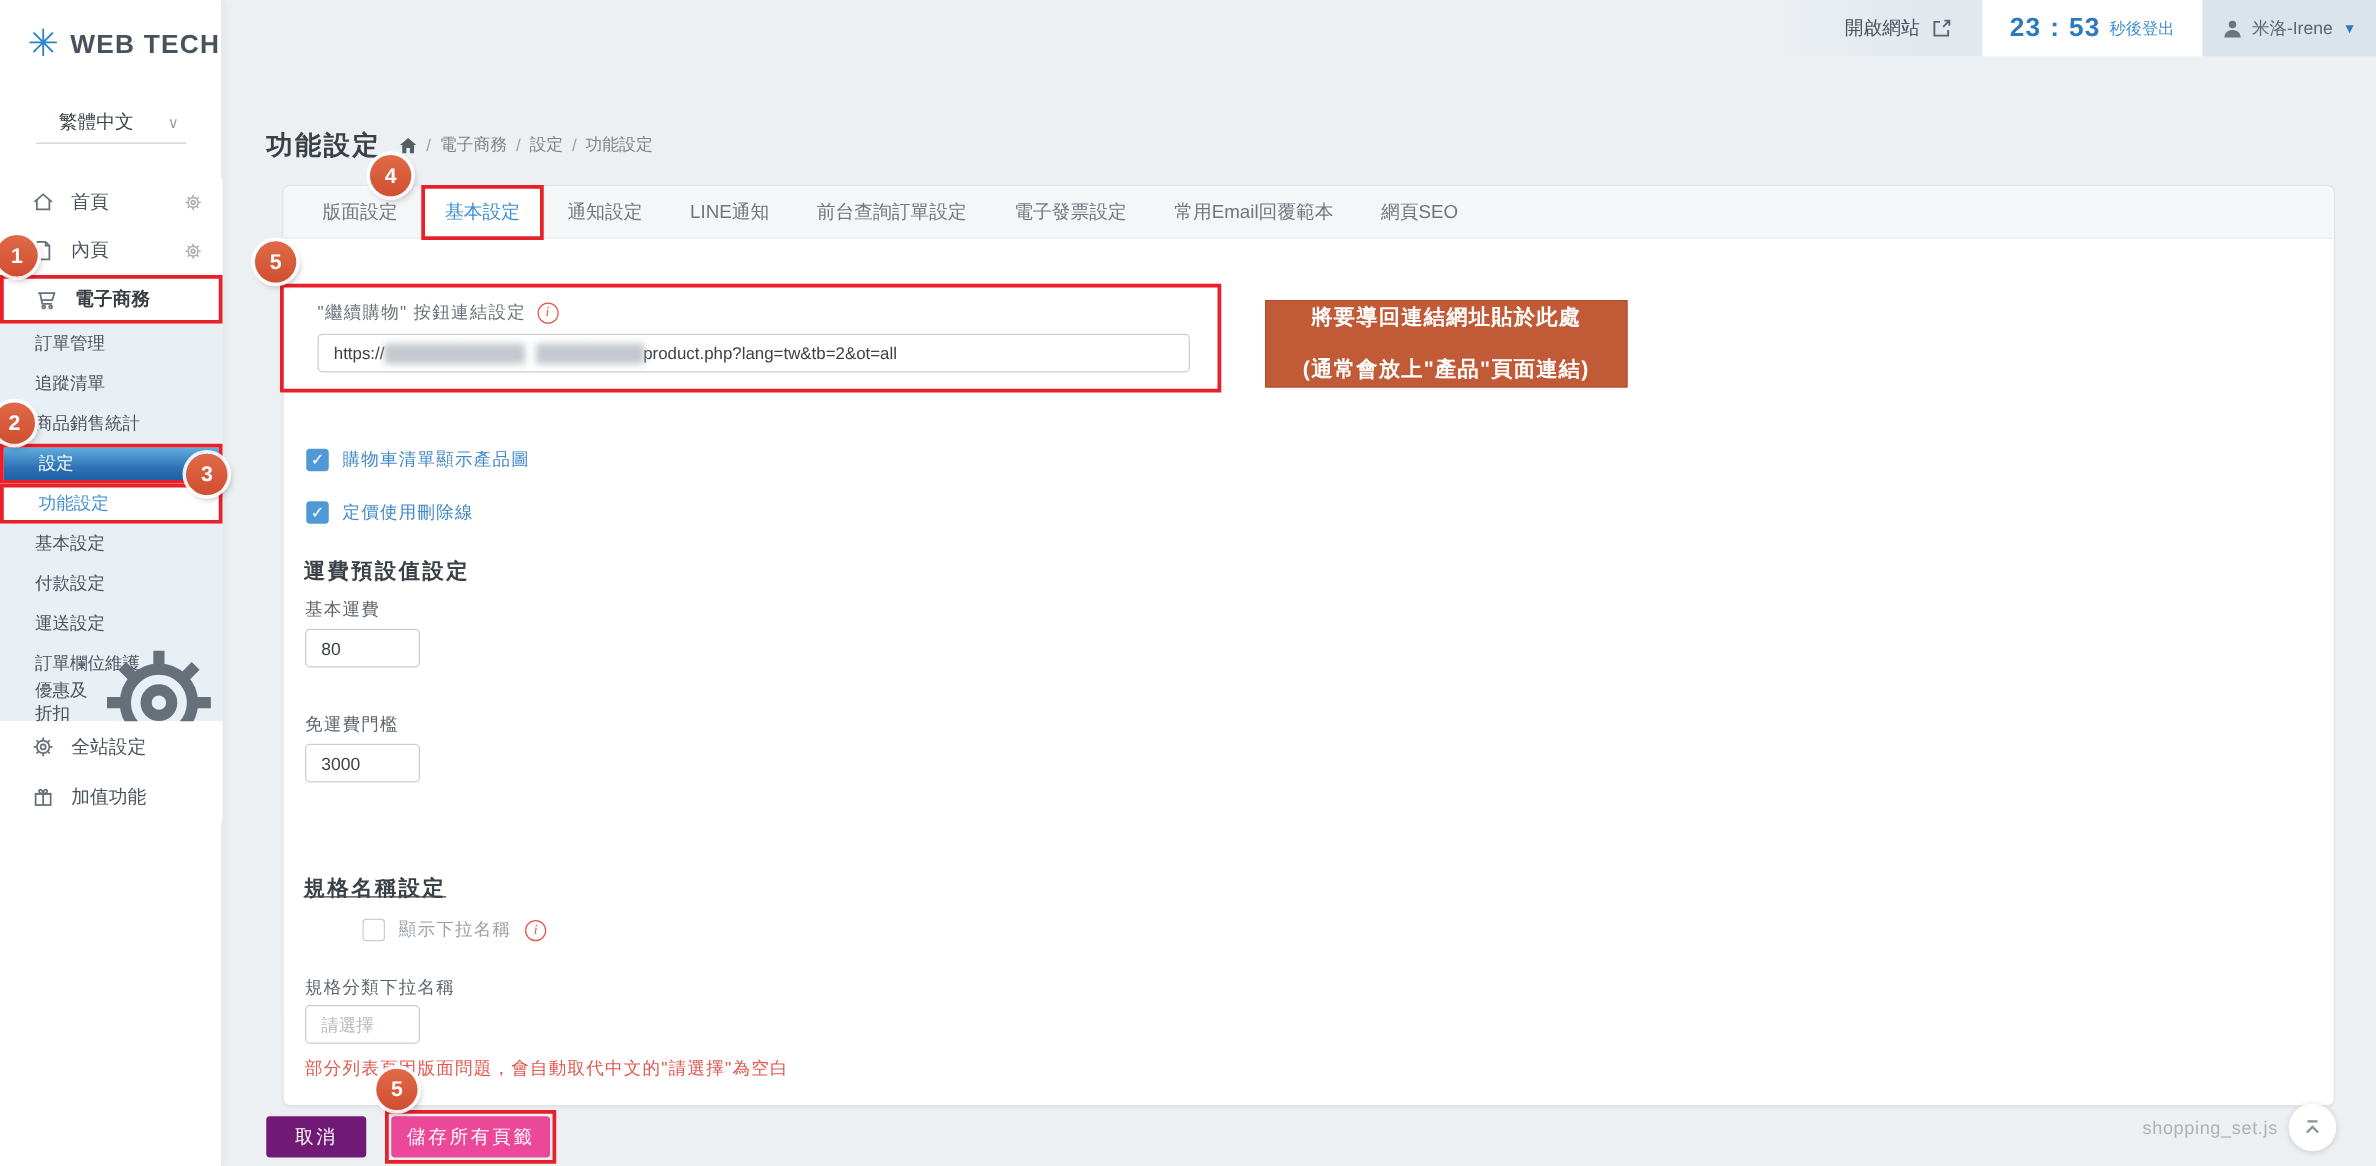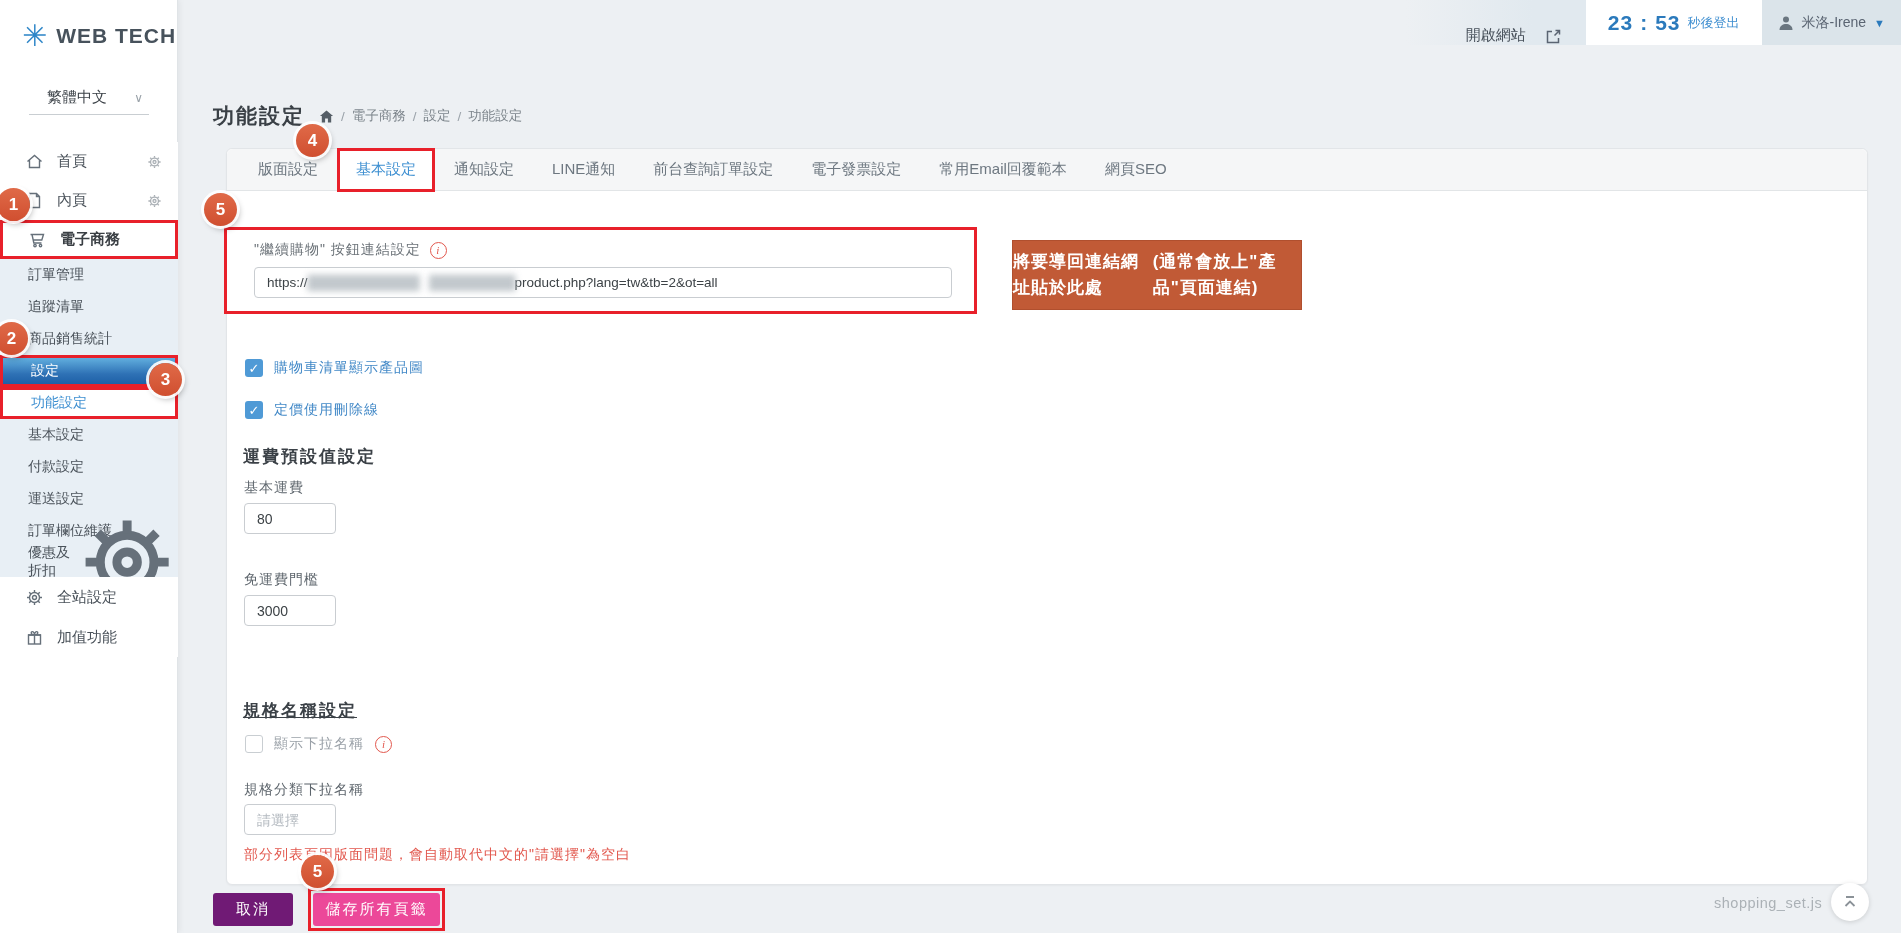--- a/index.html
+++ b/index.html
@@ -28,21 +28,21 @@
             font-size:14px; color:#4a525a; background:#e8eff5; cursor:pointer; }
   .s-item.promo { height:30px; }
   .bottom-main { height:40px; }
   .sel { background:linear-gradient(180deg,#61aede 0%,#2e71b5 62%,#1e60a7 100%); color:#fff; }
   .blue-text { color:#3d8fd1; background:#fff; }
   .redbox { border:3px solid #e8202a !important; }
   svg.icon { stroke:#66707a; fill:none; stroke-width:1.4; }
   
   .topbar { position:absolute; left:179px; top:0; right:0; height:45px; background:#edf0f3;
             display:flex; justify-content:flex-end; align-items:stretch; z-index:4; }
-  .open-site { display:flex; align-items:flex-end; gap:19px; padding:0 24px 0 60px; font-size:15px; color:#47505a;
+  .open-site { display:flex; align-items:center; gap:9px; padding:0 24px 0 60px; font-size:15px; color:#47505a;
                cursor:pointer; background:linear-gradient(90deg, rgba(237,240,243,0) 0%, #e1e9ef 70%); }
   .timer-box { background:#fff; display:flex; align-items:baseline; gap:7px; padding:0 22px; align-items:center; }
   .timer-num { color:#2b7abc; font-size:21px; font-weight:bold; letter-spacing:1px; }
   .timer-suffix { color:#3e8ed0; font-size:13px; }
   .user-box { background:#dbe4ea; display:flex; align-items:center; gap:8px; padding:0 16px; min-width:130px; cursor:pointer; }
   .user-name { font-size:14px; color:#5a6472; }
   .user-caret { color:#2b7abc; font-size:11px; }
   
   .page-head { position:absolute; left:213px; top:102px; display:flex; align-items:center; gap:14px; z-index:3; }
   .page-title { font-size:21px; font-weight:bold; color:#3a4046; letter-spacing:2px; }
@@ -76,21 +76,21 @@
                  background:#fff; z-index:8; }
   .url-label-row { position:absolute; left:27px; top:11px; display:flex; align-items:center; gap:9px;
                    font-size:14px; color:#6b7278; letter-spacing:1px; }
   .url-input { position:absolute; left:27px; top:37px; width:698px; height:31px; border:1px solid #c9cdd1;
                border-radius:4px; background:#fff; display:flex; align-items:center; padding:0 12px;
                font-size:13.5px; color:#3c4246; white-space:nowrap; overflow:hidden; cursor:text; }
   .masked { filter:blur(3px); color:#aeb6bc; opacity:.75; letter-spacing:-1px; }
   .gapx { display:inline-block; width:10px; }
   
   .note-box { position:absolute; left:1012px; top:240px; width:290px; height:70px; background:#c15a36;
-              border:1px solid #b04f2e; display:flex; flex-direction:row; justify-content:space-between; align-items:center;
+              border:1px solid #b04f2e; display:flex; flex-direction:column; justify-content:space-between; align-items:center;
               z-index:9; color:#fff; font-weight:bold; font-size:17px; line-height:1.55; letter-spacing:1px; }
   
   .badge { position:absolute; width:33px; height:33px; border-radius:50%;
            background:linear-gradient(180deg,#e06a48 0%,#d04f30 100%); color:#fff; font-size:17px; font-weight:bold;
            display:flex; align-items:center; justify-content:center; z-index:30;
            box-shadow:0 0 0 3px rgba(255,255,255,.9), 2px 3px 6px rgba(0,0,0,.3); }
   
   .btn-row { position:absolute; left:213px; top:893px; display:flex; gap:20px; z-index:3; }
   .btn { height:33px; border:none; border-radius:3px; font-size:15px; color:#fff; cursor:pointer;
          letter-spacing:2px; font-family:"Liberation Sans","DejaVu Sans",sans-serif; }
@@ -273,21 +273,21 @@
     <span class="clabel">定價使用刪除線</span>
   </div>
 
   <div class="sec-title" style="top:296px;">運費預設值設定</div>
   <div class="f-label" style="top:330px;">基本運費</div>
   <input class="t-input" style="top: 354px;" value="80">
   <div class="f-label" style="top:422px;">免運費門檻</div>
   <input class="t-input" style="top: 446px;" value="3000">
 
   <div class="sec-title" style="top:550px;text-decoration:underline;">規格名稱設定</div>
-  <div class="checkrow disabled" style="top:586px;">
+  <div class="checkrow disabled" style="top:586px;margin-left:45px;">
     <span class="cbox off"></span>
     <span class="clabel">顯示下拉名稱</span>
     <span class="info-i">i</span>
   </div>
   <div class="f-label" style="top:632px;">規格分類下拉名稱</div>
   <input class="t-input" style="top: 655px;" placeholder="請選擇">
   <div class="warn-text" style="top:697px;">部分列表頁因版面問題，會自動取代中文的"請選擇"為空白</div>
 </div>
 
 <div class="url-section">

